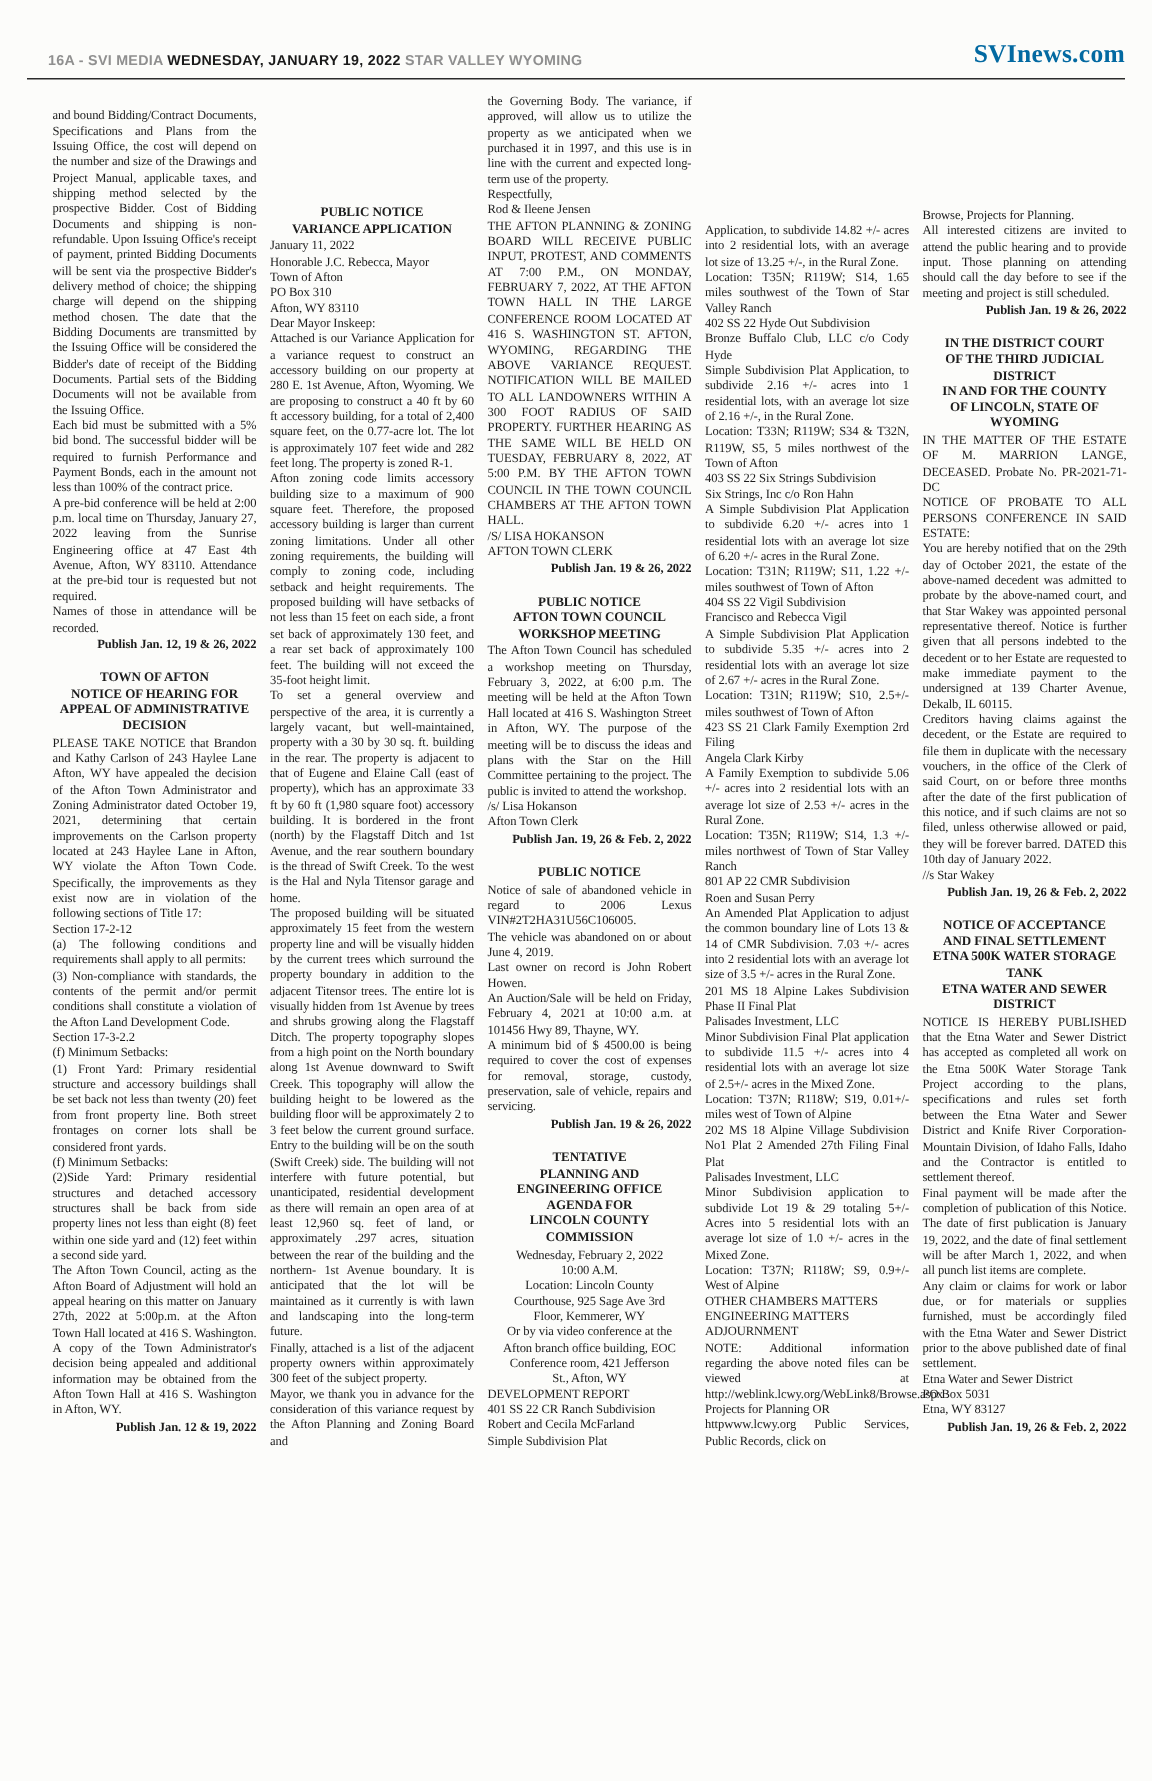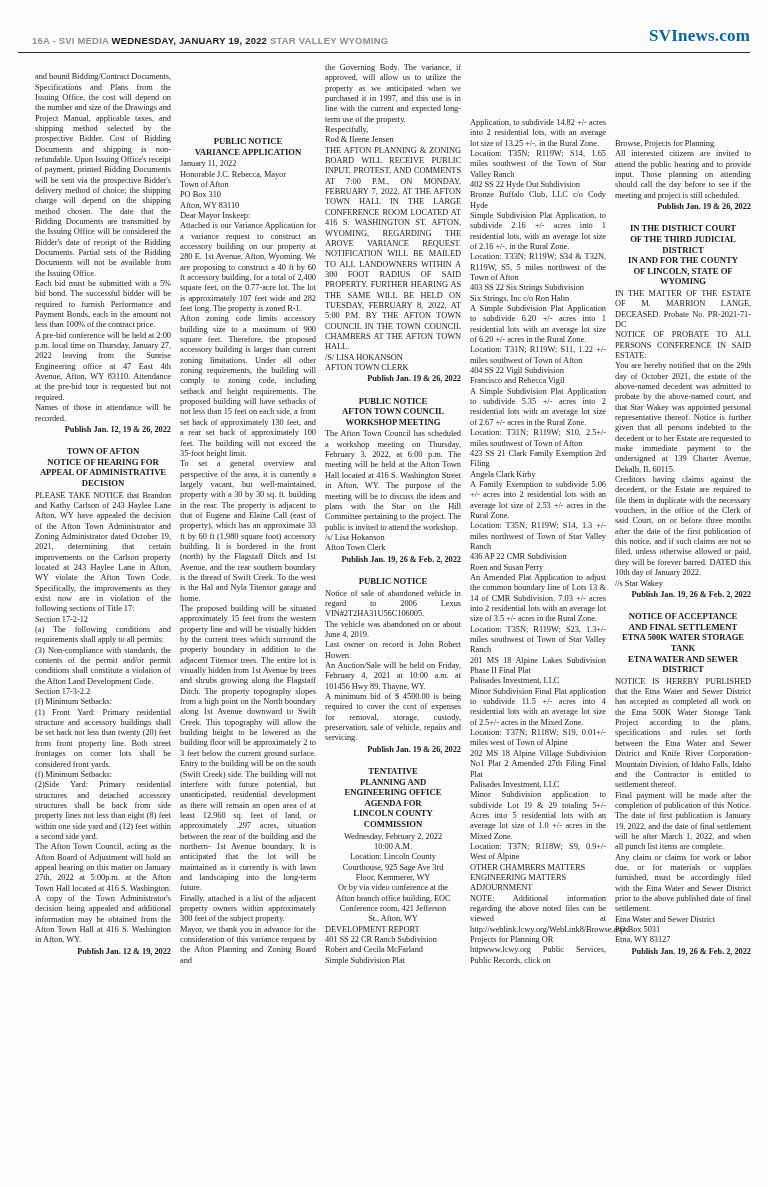--- a/index.html
+++ b/index.html
@@ -121,24 +121,23 @@
         <div class="p">A Simple Subdivision Plat Application to subdivide 6.20 +/- acres into 1 residential lots with an average lot size of 6.20 +/- acres in the Rural Zone.</div>
         <div class="p">Location: T31N; R119W; S11, 1.22 +/- miles southwest of Town of Afton</div>
         <div class="p">404 SS 22 Vigil Subdivision</div>
         <div class="p">Francisco and Rebecca Vigil</div>
         <div class="p">A Simple Subdivision Plat Application to subdivide 5.35 +/- acres into 2 residential lots with an average lot size of 2.67 +/- acres in the Rural Zone.</div>
         <div class="p">Location: T31N; R119W; S10, 2.5+/- miles southwest of Town of Afton</div>
         <div class="p">423 SS 21 Clark Family Exemption 2rd Filing</div>
         <div class="p">Angela Clark Kirby</div>
         <div class="p">A Family Exemption to subdivide 5.06 +/- acres into 2 residential lots with an average lot size of 2.53 +/- acres in the Rural Zone.</div>
         <div class="p">Location: T35N; R119W; S14, 1.3 +/- miles northwest of Town of Star Valley Ranch</div>
-        <div class="p">436 AP 22 CMR Subdivision</div>
+        <div class="p">801 AP 22 CMR Subdivision</div>
         <div class="p">Roen and Susan Perry</div>
         <div class="p">An Amended Plat Application to adjust the common boundary line of Lots 13 &amp; 14 of CMR Subdivision. 7.03 +/- acres into 2 residential lots with an average lot size of 3.5 +/- acres in the Rural Zone.</div>
-        <div class="p">Location: T35N; R119W; S23, 1.3+/- miles southwest of Town of Star Valley Ranch</div>
         <div class="p">201 MS 18 Alpine Lakes Subdivision Phase II Final Plat</div>
         <div class="p">Palisades Investment, LLC</div>
         <div class="p">Minor Subdivision Final Plat application to subdivide 11.5 +/- acres into 4 residential lots with an average lot size of 2.5+/- acres in the Mixed Zone.</div>
         <div class="p">Location: T37N; R118W; S19, 0.01+/- miles west of Town of Alpine</div>
         <div class="p">202 MS 18 Alpine Village Subdivision No1 Plat 2 Amended 27th Filing Final Plat</div>
         <div class="p">Palisades Investment, LLC</div>
         <div class="p">Minor Subdivision application to subdivide Lot 19 &amp; 29 totaling 5+/- Acres into 5 residential lots with an average lot size of 1.0 +/- acres in the Mixed Zone.</div>
         <div class="p">Location: T37N; R118W; S9, 0.9+/- West of Alpine</div>
         <div class="p">OTHER CHAMBERS MATTERS</div>
         <div class="p">ENGINEERING MATTERS</div>

